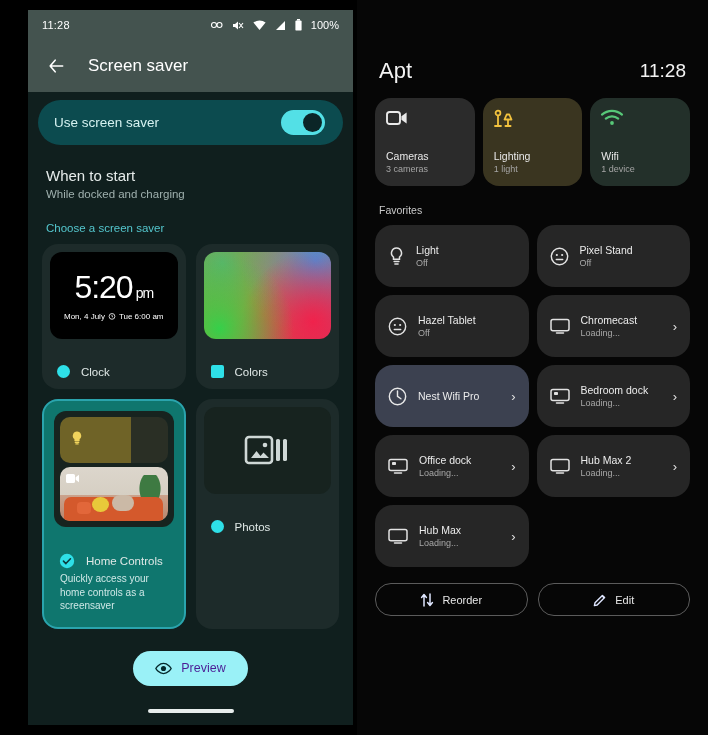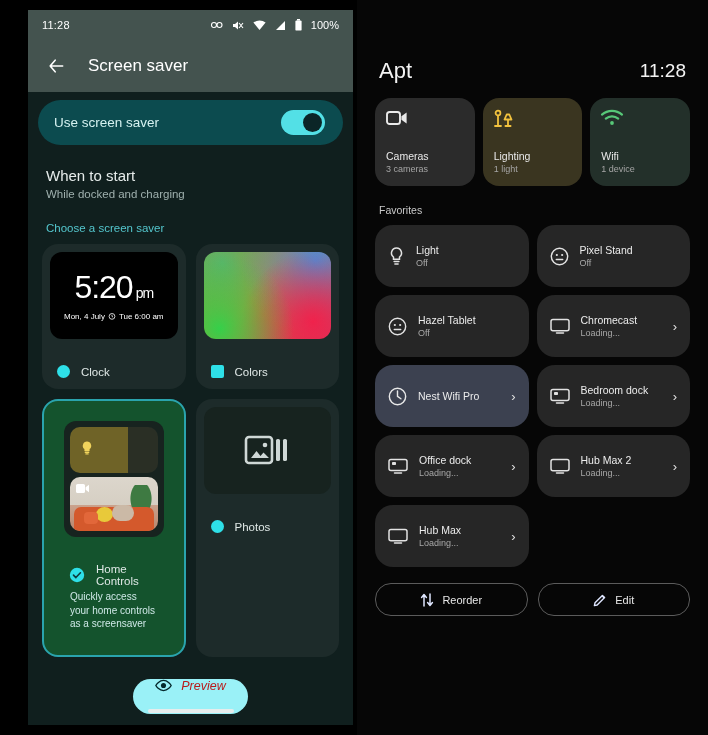--- a/index.html
+++ b/index.html
@@ -22,21 +22,21 @@
   .switch{width:44px;height:25px;border-radius:13px;background:#53e0e6;position:relative;}
   .switch .knob{position:absolute;right:3px;top:3px;width:19px;height:19px;border-radius:50%;background:#0b2527;}
 
   .sect{padding:22px 18px 0;}
   .sect h3{margin:0;color:#e6eceb;font-size:15px;font-weight:400;}
   .sect p{margin:4px 0 0;color:#9fb0ae;font-size:11.5px;}
   .choose{margin:22px 0 0 18px;color:#54c6cd;font-size:11.5px;}
 
   .grid{display:grid;grid-template-columns:1fr 1fr;gap:10px;padding:10px 14px 0;}
   .ss-card{background:#1d2b2a;border-radius:16px;padding:8px;box-sizing:border-box;}
-  .ss-card.sel{background:#14532d;border:2.5px solid #2aa4ad;padding:20px;}
+  .ss-card.sel{background:#0f766e;border:2.5px solid #2aa4ad;padding:10px;}
   .thumb{border-radius:12px;overflow:hidden;height:87px;position:relative;}
   .thumb.clock{background:#000;display:flex;flex-direction:column;align-items:center;justify-content:center;}
   .ctime{color:#fff;font-size:32px;font-weight:300;line-height:1;letter-spacing:-1px;}
   .ctime .pm{font-size:14px;font-weight:400;margin-left:3px;}
   .cdate{color:#fff;font-size:8px;margin-top:9px;display:flex;align-items:center;gap:3px;}
   .thumb.colors{background:
      radial-gradient(circle at 12% 88%, #35d04a 0%, rgba(53,208,74,0) 55%),
      radial-gradient(circle at 86% 80%, #f0224c 0%, rgba(240,34,76,0) 55%),
      radial-gradient(circle at 88% 10%, #4b8ed8 0%, rgba(75,142,216,0) 55%),
      radial-gradient(circle at 14% 12%, #5bb36a 0%, rgba(91,179,106,0) 50%),
@@ -54,21 +54,21 @@
   .hc-plant{position:absolute;right:4%;bottom:22%;width:26px;height:34px;background:radial-gradient(ellipse at 50% 40%, #3e7a42 0%, #3e7a42 55%, rgba(62,122,66,0) 60%);}
   .hc-cam .camic{position:absolute;left:6px;top:7px;}
   .cardfoot{display:flex;align-items:center;gap:11px;padding:10px 2px 3px 7px;margin-top:16px;}
   .dot{width:13px;height:13px;border-radius:50%;background:#2ee0e8;flex:0 0 auto;}
   .dot.sq{border-radius:2px;}
   .cardfoot .lbl{color:#dfe8e6;font-size:11.5px;}
   .sel .cardfoot{padding-left:5px;}
   .seldesc{color:#cfe8e7;font-size:10px;line-height:1.35;padding:0 6px 4px 6px;}
 
   .preview-wrap{display:flex;justify-content:center;margin-top:22px;}
-  .preview-btn{background:#9af1f7;color:#b91c1c;border-radius:20px;height:35px;display:flex;align-items:flex-start;gap:9px;padding:0 22px;font-size:12.5px;font-style:italic;}
+  .preview-btn{background:#9af1f7;color:#4c1d95;border-radius:20px;height:35px;display:flex;align-items:center;gap:9px;padding:0 22px;font-size:12.5px;}
   .homeind{position:absolute;left:50%;transform:translateX(-50%);bottom:12px;width:86px;height:4px;border-radius:2px;background:#e7edec;}
 
   
   .right-phone{position:absolute;left:357px;top:0;width:351px;height:735px;background:#060606;overflow:hidden;}
   .rp-head{display:flex;align-items:center;justify-content:space-between;padding:58px 22px 0;gap:45px;}
   .rp-title{color:#f3f3f3;font-size:22px;font-weight:400;}
   .rp-time{color:#f3f3f3;font-size:19px;}
   .cat-row{display:grid;grid-template-columns:1fr 1fr 1fr;gap:8px;padding:14px 18px 0;}
   .cat{border-radius:16px;height:88px;padding:12px 11px;box-sizing:border-box;display:flex;flex-direction:column;justify-content:space-between;}
   .cat .nm{color:#e9e9e9;font-size:10.5px;}

